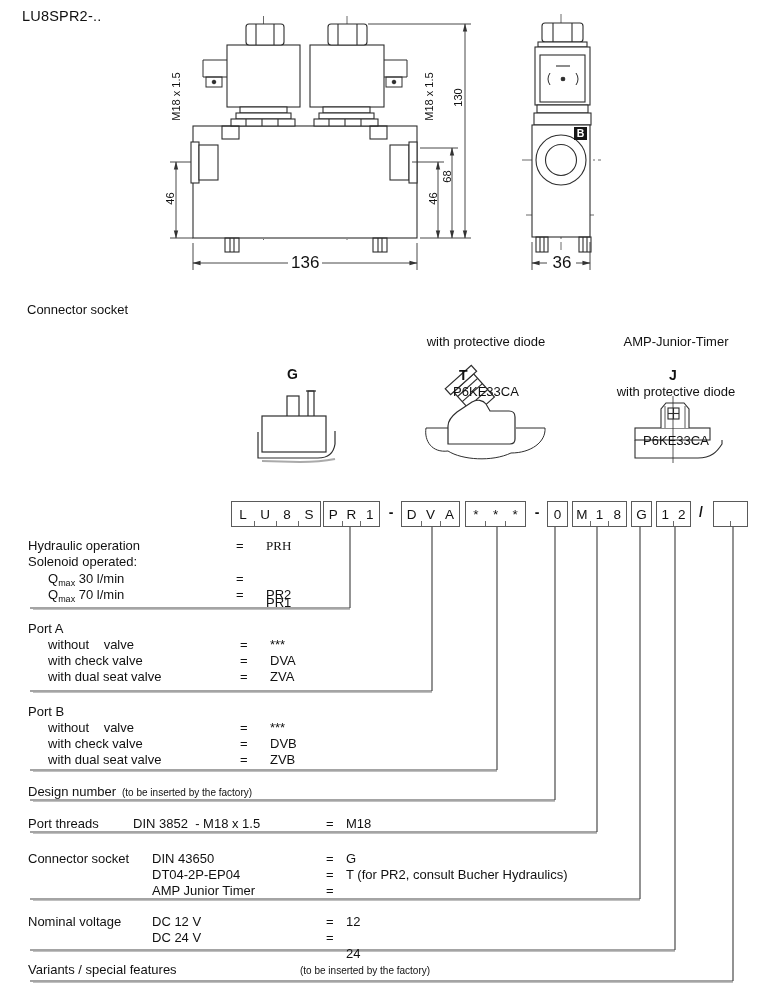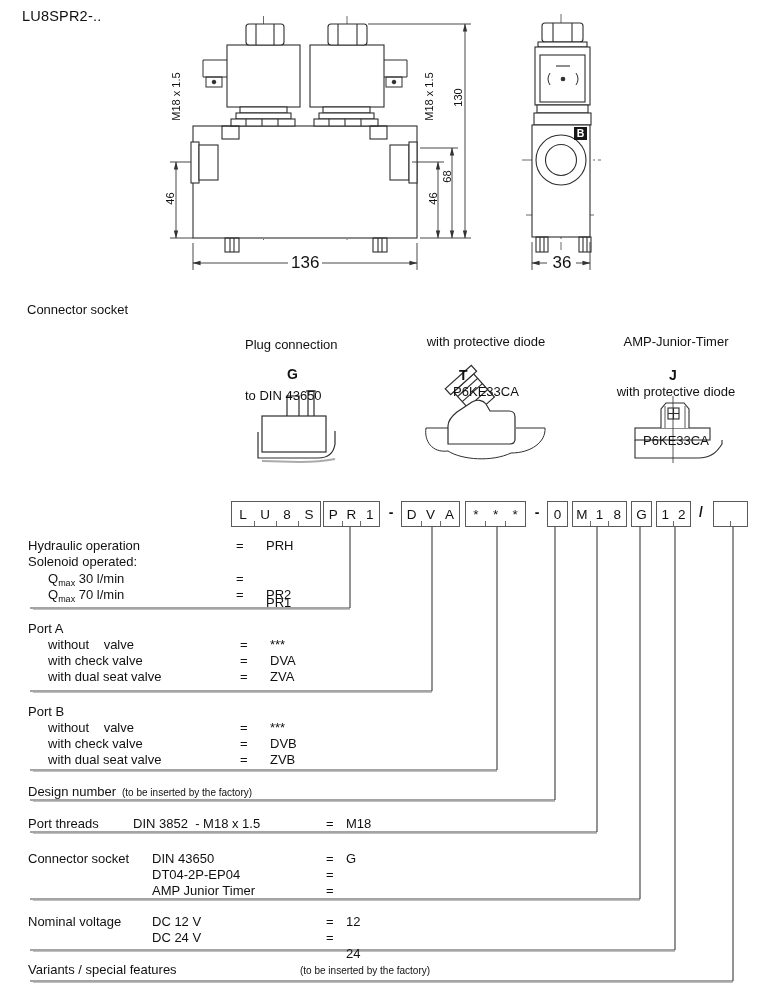--- a/index.html
+++ b/index.html
@@ -234,24 +234,20 @@
   <span class="rot" style="left:424px;top:192px;width:18px;">46</span>
   <span class="rot" style="left:161px;top:192px;width:18px;">46</span>
   <span class="rot" style="left:148px;top:90px;width:56px;">M18 x 1.5</span>
   <span class="rot" style="left:401px;top:90px;width:56px;">M18 x 1.5</span>
   <span class="dim" style="left:291px;top:256px;width:28px;">136</span>
   <span class="dim" style="left:551px;top:256px;width:22px;">36</span>
   <span class="portB">B</span>
 
   <div class="abs t13" style="left:27px;top:302px;">Connector socket</div>
 
-  <div class="abs t13" style="left:245px;top:302px;line-height:17px;">
-    <div>Plug connection</div>
-    <div>to DIN 43650</div>
-  </div>
   <div class="abs t13 ctr" style="left:356px;top:301px;width:260px;line-height:16.5px;">
     <div>with protective diode</div>
     <div>P6KE33CA</div>
   </div>
   <div class="abs t13 ctr" style="left:556px;top:301px;width:240px;line-height:16.5px;">
     <div>AMP-Junior-Timer</div>
     <div>with protective diode</div>
     <div>P6KE33CA</div>
   </div>
   <div class="abs codeLabel" style="left:287px;top:366px;">G</div>
@@ -297,21 +293,21 @@
       <span class="char">2</span>
     </div>
   <span class="sep" style="left:694px;">/</span>
   <div class="codebox" style="left:713px;width:33px;">
       <span class="char"> </span>
       <span class="char"> </span>
     </div>
 
   <div class="abs t13" style="left:28px;top:538px;">Hydraulic operation</div>
   <div class="abs t13" style="left:236px;top:538px;">=</div>
-  <div class="abs t13" style="left:266px;top:538px;">PRH</div>
+  <div class="abs t13" style="left:266px;top:538px;font-family:Liberation Serif, serif;">PRH</div>
   <div class="abs t13" style="left:28px;top:554px;">Solenoid operated:</div>
   <div class="abs t13" style="left:48px;top:571px;"><span>Q</span><span class="sub">max</span><span> 30 l/min</span></div>
   <div class="abs t13" style="left:236px;top:571px;">=</div>
   <div class="abs t13" style="left:266px;top:571px;margin-top:24px;">PR1</div>
   <div class="abs t13" style="left:48px;top:587px;"><span>Q</span><span class="sub">max</span><span> 70 l/min</span></div>
   <div class="abs t13" style="left:236px;top:587px;">=</div>
   <div class="abs t13" style="left:266px;top:587px;">PR2</div>
 
   <div class="abs t13" style="left:28px;top:621px;">Port A</div>
   <div class="abs t13" style="left:48px;top:637px;">without    valve</div>
@@ -342,20 +338,21 @@
   <div class="abs t13" style="left:133px;top:816px;">DIN 3852  - M18 x 1.5</div>
   <div class="abs t13" style="left:326px;top:816px;">=</div>
   <div class="abs t13" style="left:346px;top:816px;">M18</div>
 
   <div class="abs t13" style="left:28px;top:851px;">Connector socket</div>
   <div class="abs t13" style="left:152px;top:851px;">DIN 43650</div>
   <div class="abs t13" style="left:326px;top:851px;">=</div>
   <div class="abs t13" style="left:346px;top:851px;">G</div>
   <div class="abs t13" style="left:152px;top:867px;">DT04-2P-EP04</div>
   <div class="abs t13" style="left:326px;top:867px;">=</div>
+  <div class="abs t13" style="left:346px;top:867px;">T (for PR2, consult Bucher Hydraulics)</div>
   <div class="abs t13" style="left:152px;top:883px;">AMP Junior Timer</div>
   <div class="abs t13" style="left:326px;top:883px;">=</div>
 
   <div class="abs t13" style="left:28px;top:914px;">Nominal voltage</div>
   <div class="abs t13" style="left:152px;top:914px;">DC 12 V</div>
   <div class="abs t13" style="left:326px;top:914px;">=</div>
   <div class="abs t13" style="left:346px;top:914px;">12</div>
   <div class="abs t13" style="left:152px;top:930px;">DC 24 V</div>
   <div class="abs t13" style="left:326px;top:930px;">=</div>
   <div class="abs t13" style="left:346px;top:930px;margin-top:16px;">24</div>

